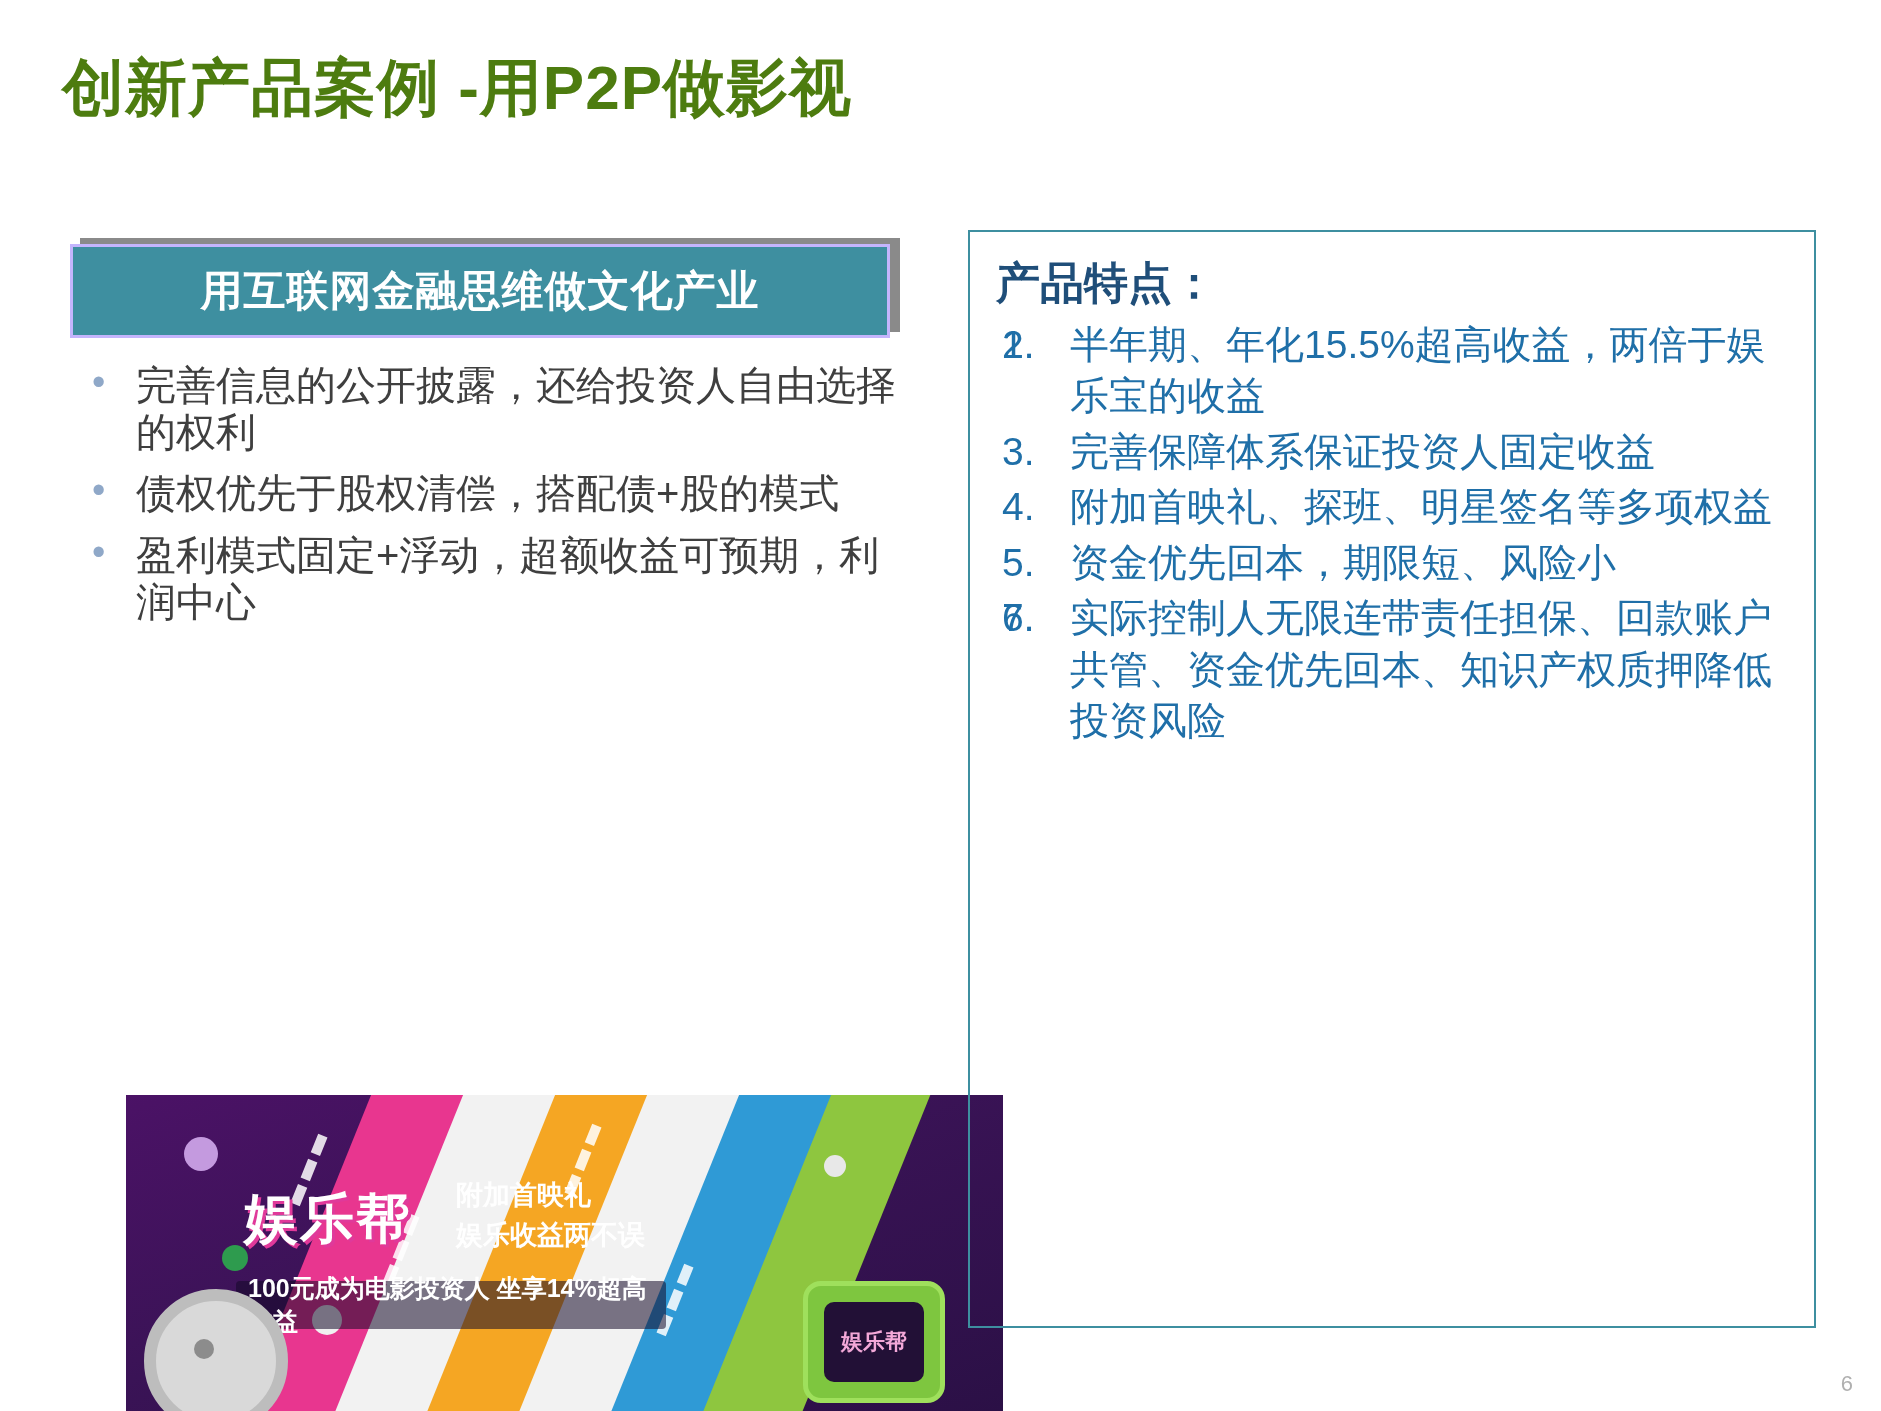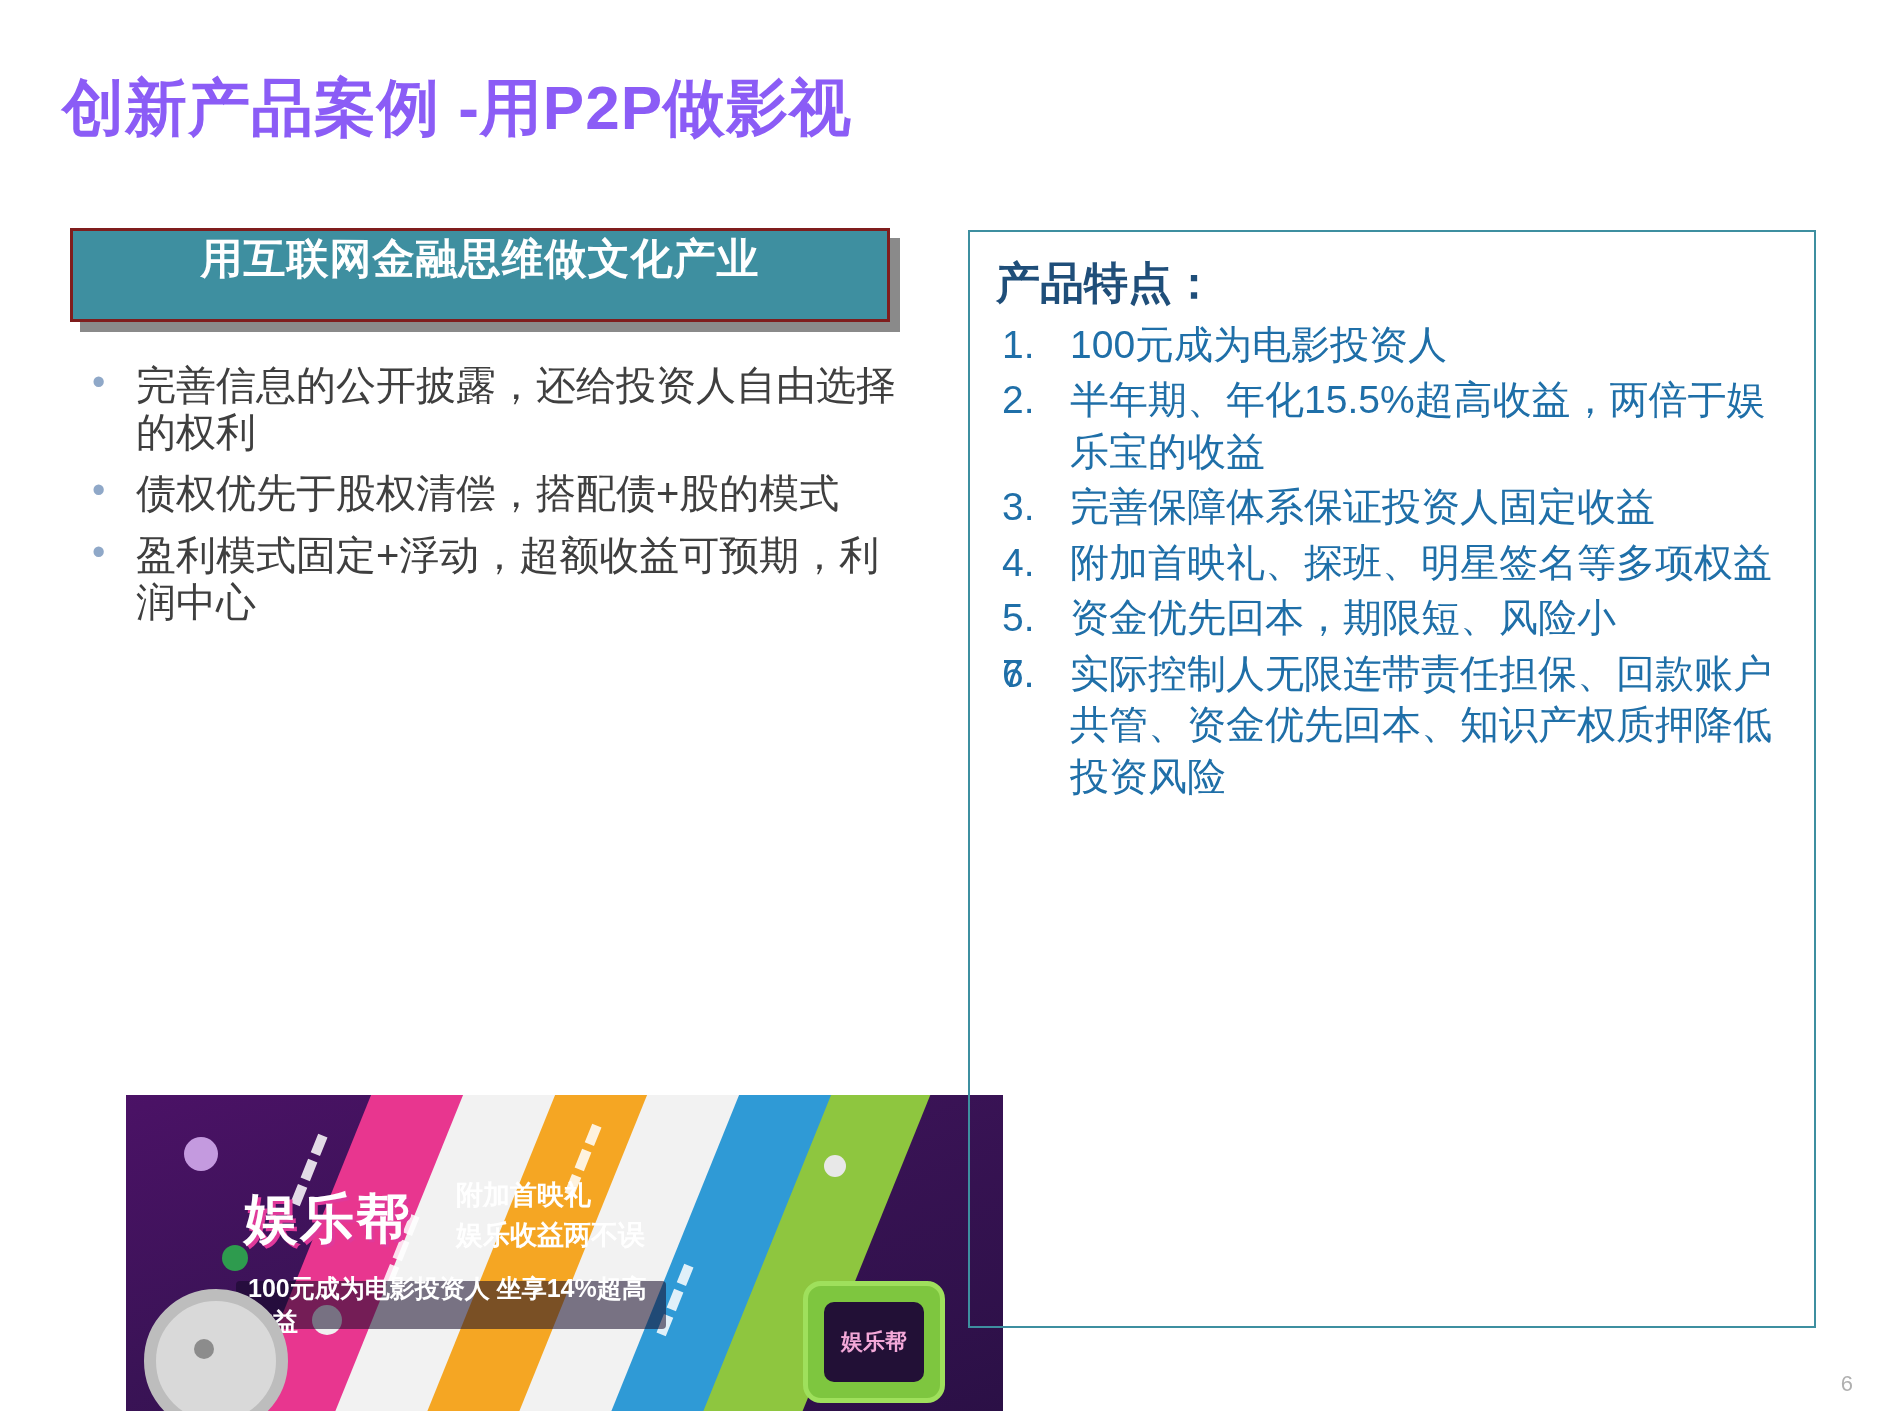--- a/index.html
+++ b/index.html
@@ -15,24 +15,23 @@
     overflow: hidden;
   }
 
   
   #slide-title {
     position: absolute;
     left: 62px;
     top: 46px;
     font-size: 62px;
     font-weight: bold;
-    color: #8b5cf6;
+    color: #4d7c0f;
     letter-spacing: 1px;
     white-space: nowrap;
-    margin-top: 20px;
   }
 
   
   #left-panel {
     position: absolute;
     left: 70px;
     top: 228px;
     width: 830px;
   }
   #left-heading-wrap {
@@ -44,27 +43,28 @@
     position: absolute;
     left: 10px;
     top: 10px;
     width: 820px;
     height: 94px;
     background: #8a8a8a;
   }
   #left-heading {
     position: absolute;
     left: 0px;
-    top: 0px;
+    top: 16px;
     width: 820px;
     height: 94px;
     background: #3E8FA0;
-    border: 3px solid #7f1d1d;
+    border: 3px solid #c4b5fd;
     box-sizing: border-box;
     display: flex;
+    align-items: center;
     justify-content: center;
   }
   #left-heading-text {
     color: #ffffff;
     font-size: 42px;
     font-weight: bold;
     letter-spacing: 1px;
   }
 
   #left-bullets {
@@ -303,21 +303,20 @@
   <div id="tv">
     <div id="tv-screen">娱乐帮</div>
   </div>
 </div>
 
 <div id="right-panel">
   <div id="right-title">产品特点：</div>
   <ol id="right-list">
     <li>
       <span class="num">1.</span>
-      <span>100元成为电影投资人</span>
     </li>
     <li>
       <span class="num">2.</span>
       <span>半年期、年化15.5%超高收益，两倍于娱乐宝的收益</span>
     </li>
     <li>
       <span class="num">3.</span>
       <span>完善保障体系保证投资人固定收益</span>
     </li>
     <li>

